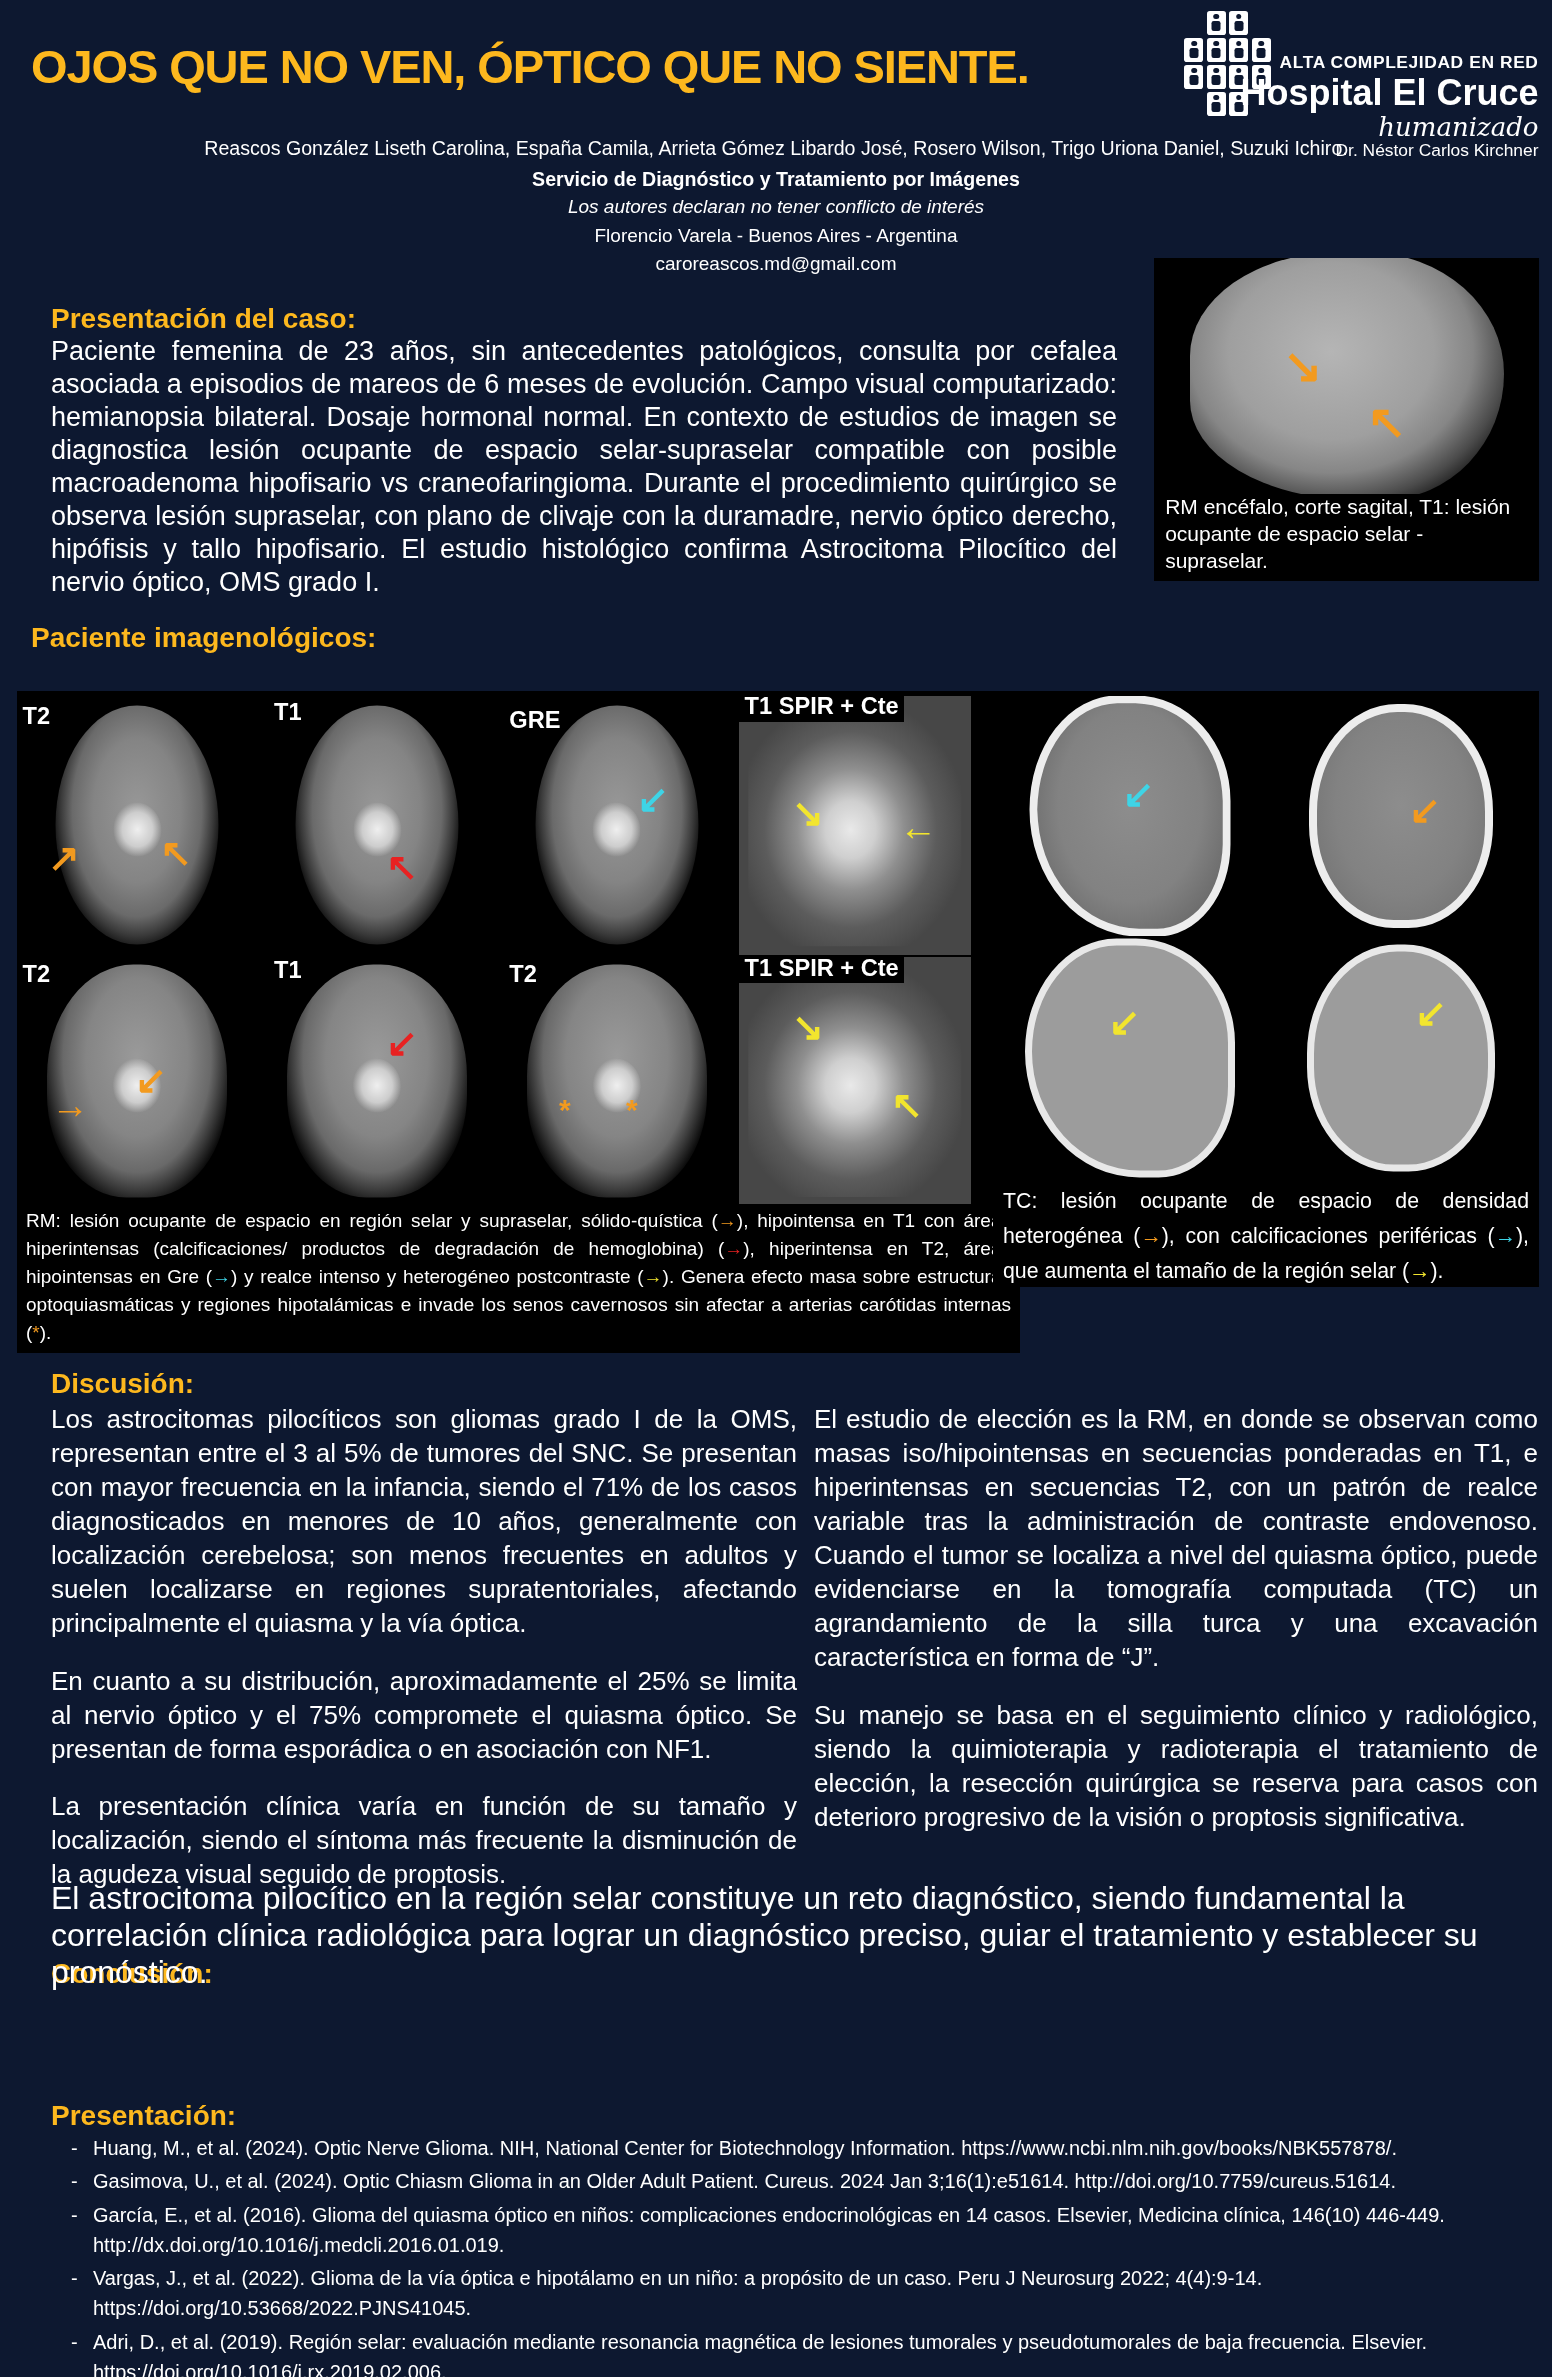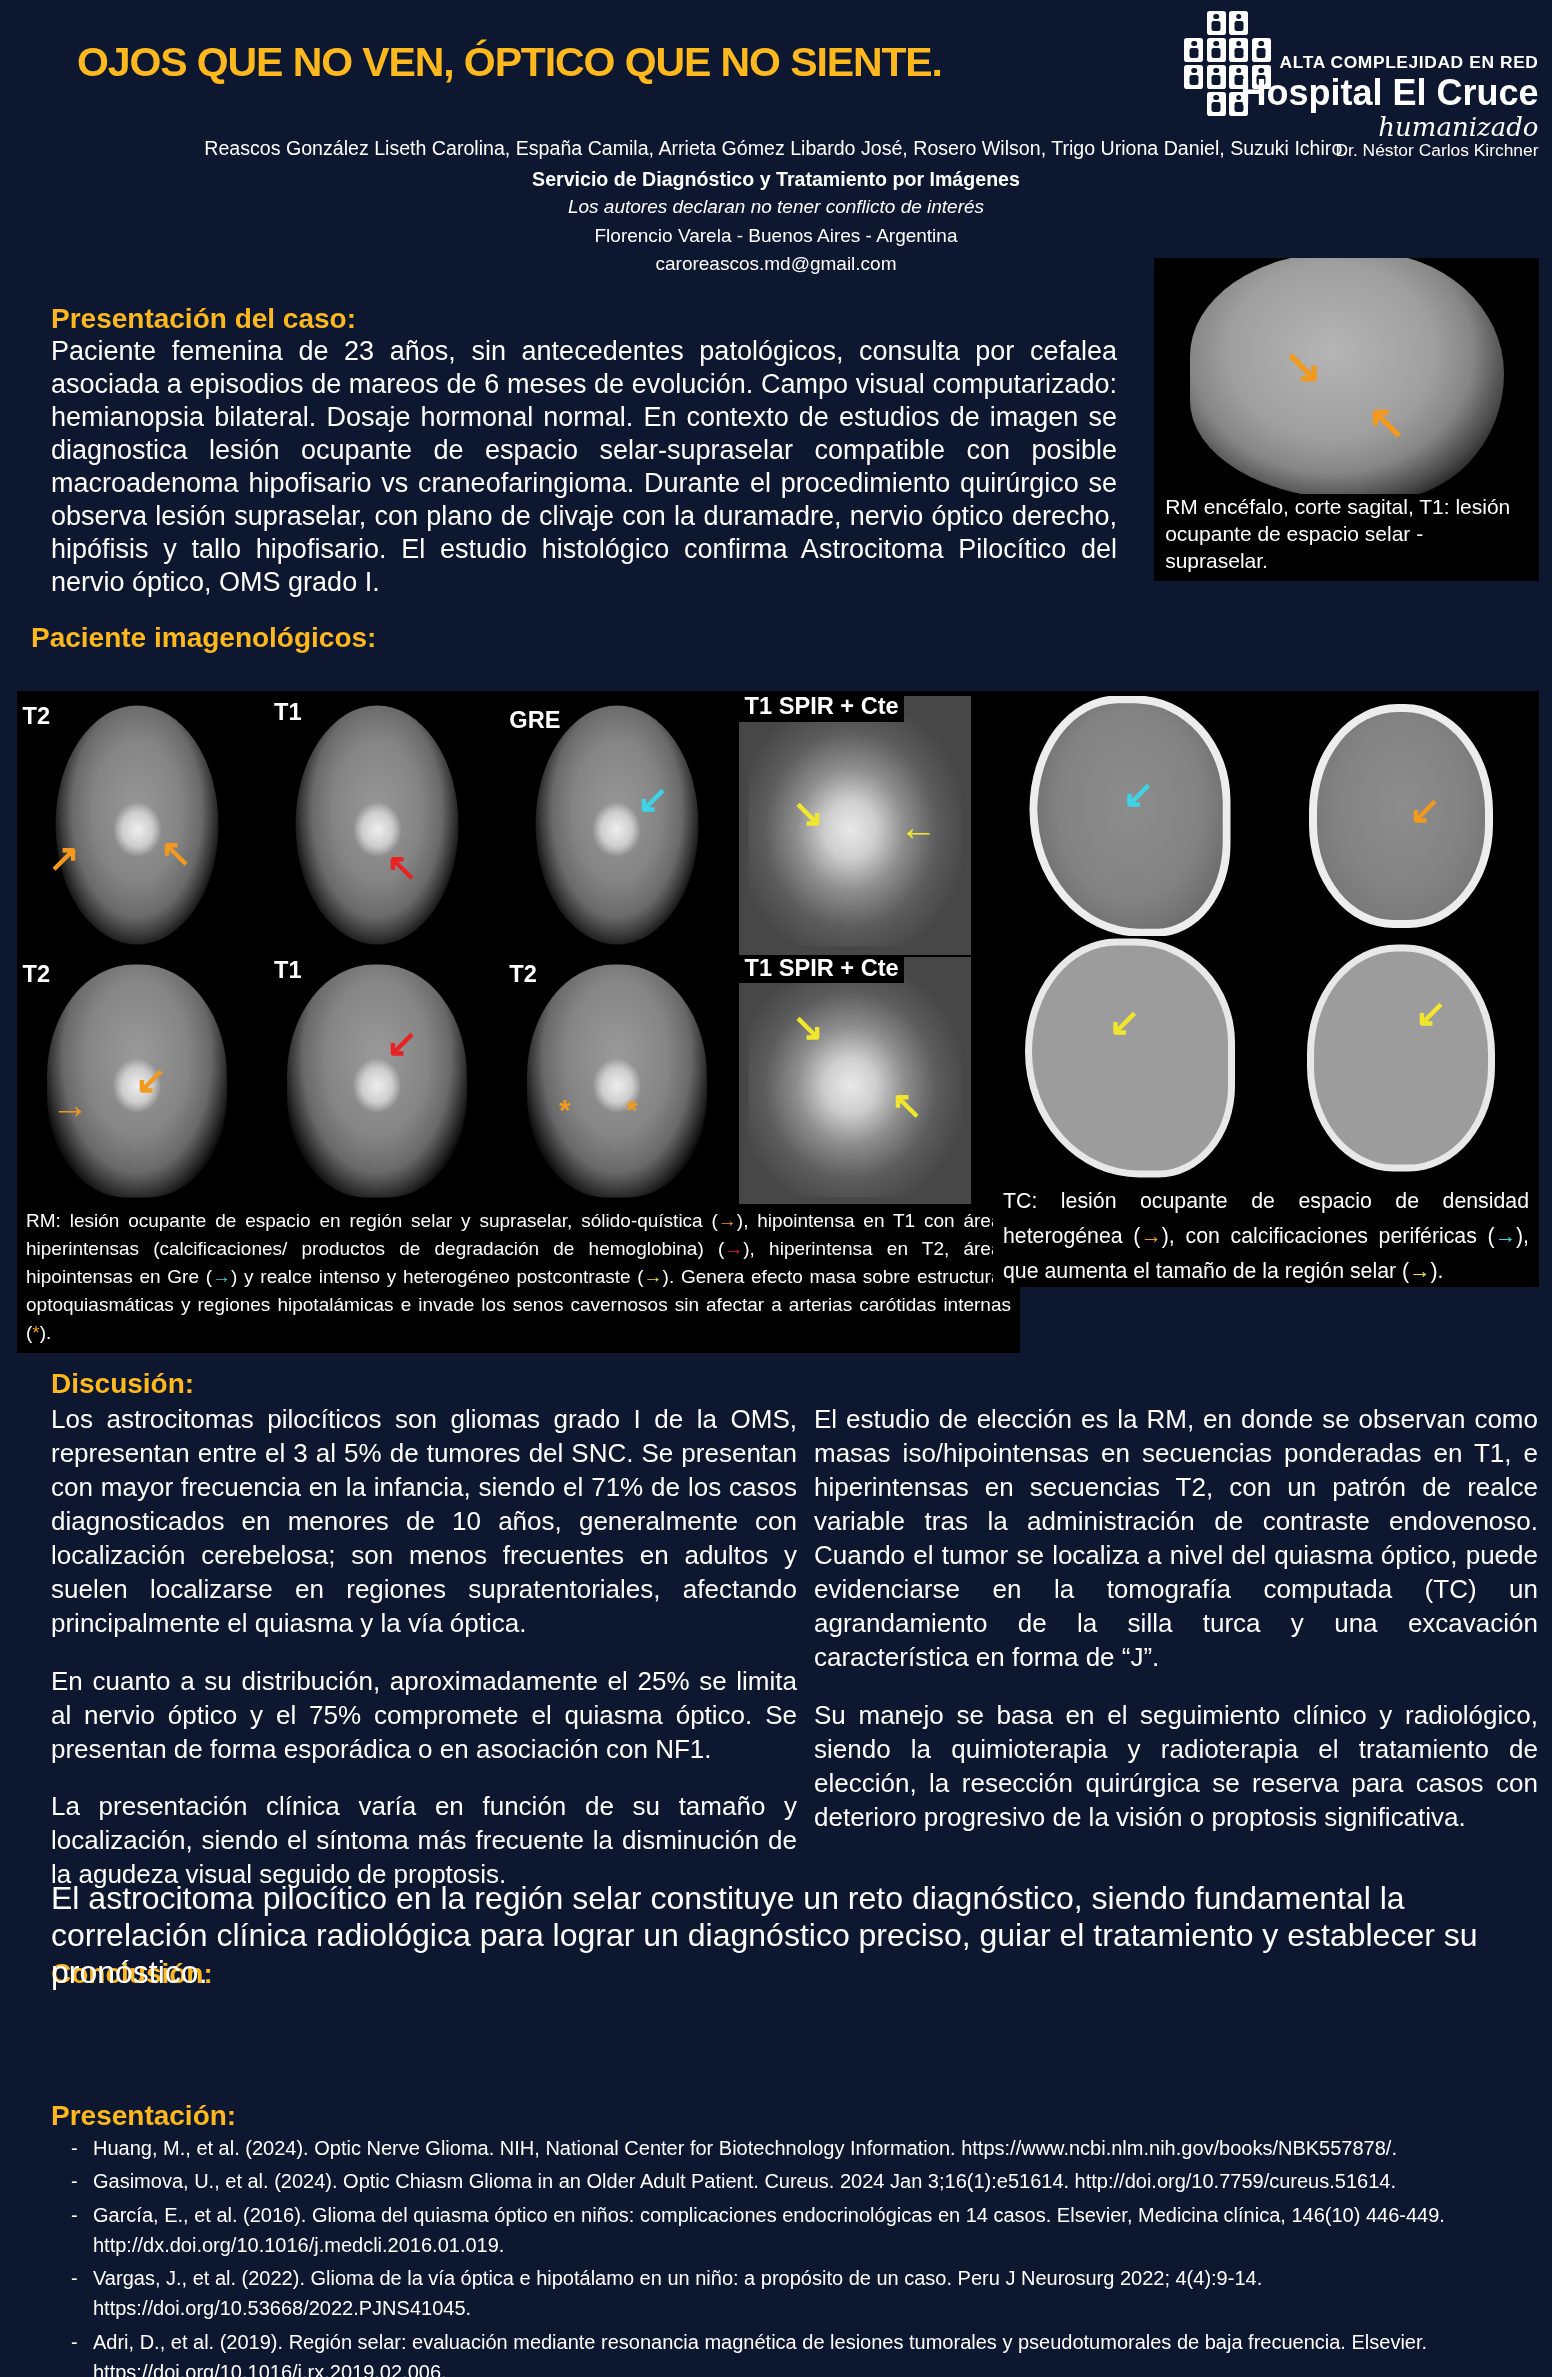--- a/index.html
+++ b/index.html
@@ -6,21 +6,21 @@
   body{
     width:1552px;height:2377px;position:relative;
     background:var(--background,#0d1830);
     font-family:"Liberation Sans",sans-serif;color:var(--text-white,#fff);
     overflow:hidden;
   }
   .abs{position:absolute;}
   
   .title{
     left:31px;top:39px;width:1134px;
-    color:var(--accent-yellow,#fdb81e);font-size:41px;font-weight:bold;letter-spacing:-1.1px;margin-left:46px;
+    color:var(--accent-yellow,#fdb81e);font-size:47px;font-weight:bold;letter-spacing:-1.1px;
   }
   .hdr-line{left:0;right:0;text-align:center;}
   .hdr-authors{top:137px;font-size:19.6px;}
   .hdr-dept{top:168px;font-size:19.6px;font-weight:bold;}
   .hdr-confl{top:196px;font-size:19px;font-style:italic;}
   .hdr-loc{top:225px;font-size:19px;}
   .hdr-mail{top:253px;font-size:19px;}
   
   .logo{right:13.5px;top:10px;width:370px;height:121px;}
   .logo-cross{position:absolute;left:0;top:0;width:118px;text-align:center;line-height:0;}

